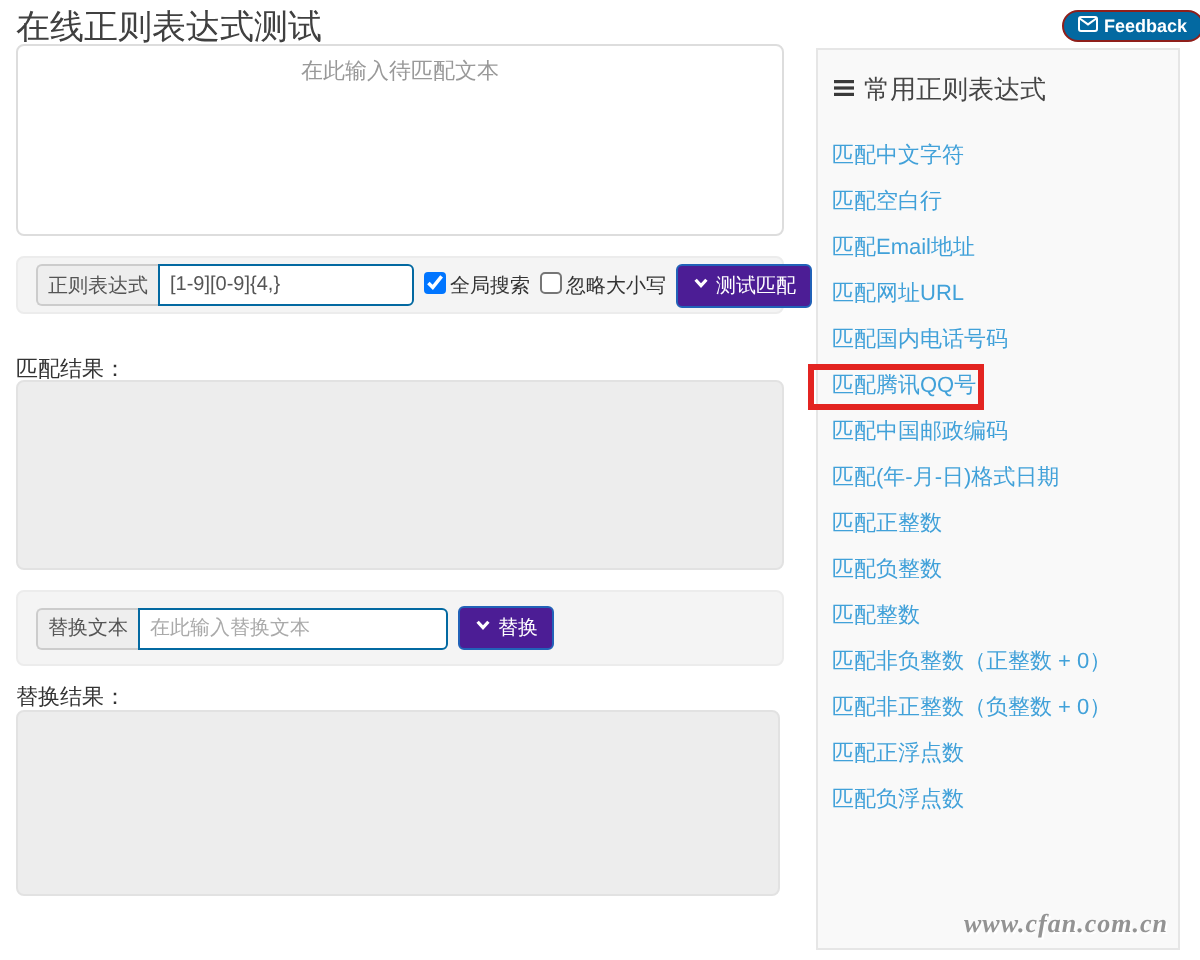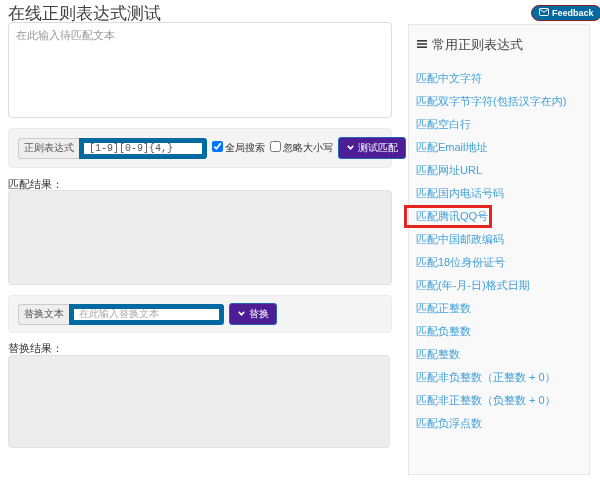--- a/index.html
+++ b/index.html
@@ -6,41 +6,41 @@
   html,body { width:600px; height:480px; background:#fff; overflow:hidden;
               font-family:"Liberation Sans","DejaVu Sans",sans-serif; }
   #app { position:relative; width:600px; height:480px; background:#fff; }
 
   .page-title { position:absolute; left:8px; top:2px; font-size:17px; color:#404040; font-weight:400; }
 
   textarea.match-text {
     position:absolute; left:8px; top:22px; width:384px; height:96px;
     border:1px solid #ddd; border-radius:4px; resize:none;
     font-size:11px; color:#555; padding:5px 7px;
-    font-family:"Liberation Sans","DejaVu Sans",sans-serif; outline:none;
+    font-family:"Liberation Sans","DejaVu Sans",sans-serif; outline:none;text-align:center;
   }
   textarea.match-text::placeholder { color:#999; }
 
   .well {
     position:absolute; left:8px; width:384px;
     background:#f4f4f4; border:1px solid #ececec; border-radius:4px;
     display:flex; align-items:center; padding:0 9px;
   }
-  .regex-well { top:128px; height:40px; }
+  .regex-well { top:128px; height:29px; }
   .replace-well { top:295px; height:38px; }
 
   .addon {
     font-size:10px; color:#555; background:#eee; border:1px solid #ccc;
     border-right:none; border-radius:3px 0 0 3px; padding:4px 5px; white-space:nowrap;
     height:21px; display:flex; align-items:center;
   }
   .grp-input {
-    height:21px; border:5px solid #0369a1; border-radius:0 3px 3px 0;
+    height:21px; border:1px solid #0369a1; border-radius:0 3px 3px 0;
     font-size:10px; color:#555; padding:0 5px; outline:none;
-    font-family:Liberation Mono, monospace;
+    font-family:Liberation Sans, sans-serif;
   }
   .grp-input::placeholder { color:#aaa; }
   .regex-input { width:128px; }
   .replace-input { width:155px; }
 
   .cb-group { display:flex; align-items:flex-start; margin-left:5px; font-size:10px; color:#333; white-space:nowrap; }
   .cb-group input { width:11px; height:11px; margin-right:2px; }
 
   .btn-primary {
     margin-left:5px; background:#4c1d95; border:1px solid #2262b8; border-radius:3px;
@@ -144,36 +144,36 @@
         <svg width="12" height="12" viewBox="0 0 12 12">
           <rect x="1" y="2" width="10" height="1.6" fill="#3a3a3a"></rect>
           <rect x="1" y="5.2" width="10" height="1.6" fill="#3a3a3a"></rect>
           <rect x="1" y="8.4" width="10" height="1.6" fill="#3a3a3a"></rect>
         </svg>
       </span>
       <span>常用正则表达式</span>
     </div>
     <div class="sidebar-list">
       <a class="sidebar-item">匹配中文字符</a>
-      <a class="sidebar-item">匹配双字节字符(包括汉字在内)</a>
       <a class="sidebar-item">匹配空白行</a>
       <a class="sidebar-item">匹配Email地址</a>
       <a class="sidebar-item">匹配网址URL</a>
       <a class="sidebar-item">匹配国内电话号码</a>
       <a class="sidebar-item highlighted">匹配腾讯QQ号</a>
       <a class="sidebar-item">匹配中国邮政编码</a>
-      <a class="sidebar-item">匹配18位身份证号</a>
       <a class="sidebar-item">匹配(年-月-日)格式日期</a>
       <a class="sidebar-item">匹配正整数</a>
       <a class="sidebar-item">匹配负整数</a>
       <a class="sidebar-item">匹配整数</a>
       <a class="sidebar-item">匹配非负整数（正整数 + 0）</a>
       <a class="sidebar-item">匹配非正整数（负整数 + 0）</a>
+      <a class="sidebar-item">匹配正浮点数</a>
       <a class="sidebar-item">匹配负浮点数</a>
     </div>
+    <div class="watermark">www.cfan.com.cn</div>
   </div>
 
   <div class="feedback-btn">
     <span class="icon-svg">
       <svg width="10" height="8" viewBox="0 0 10 8">
         <rect x="0.5" y="0.5" width="9" height="7" rx="1" fill="none" stroke="#fff" stroke-width="1"></rect>
         <path d="M0.5 1 L5 4.2 L9.5 1" fill="none" stroke="#fff" stroke-width="1"></path>
       </svg>
     </span>
     <span>Feedback</span>

